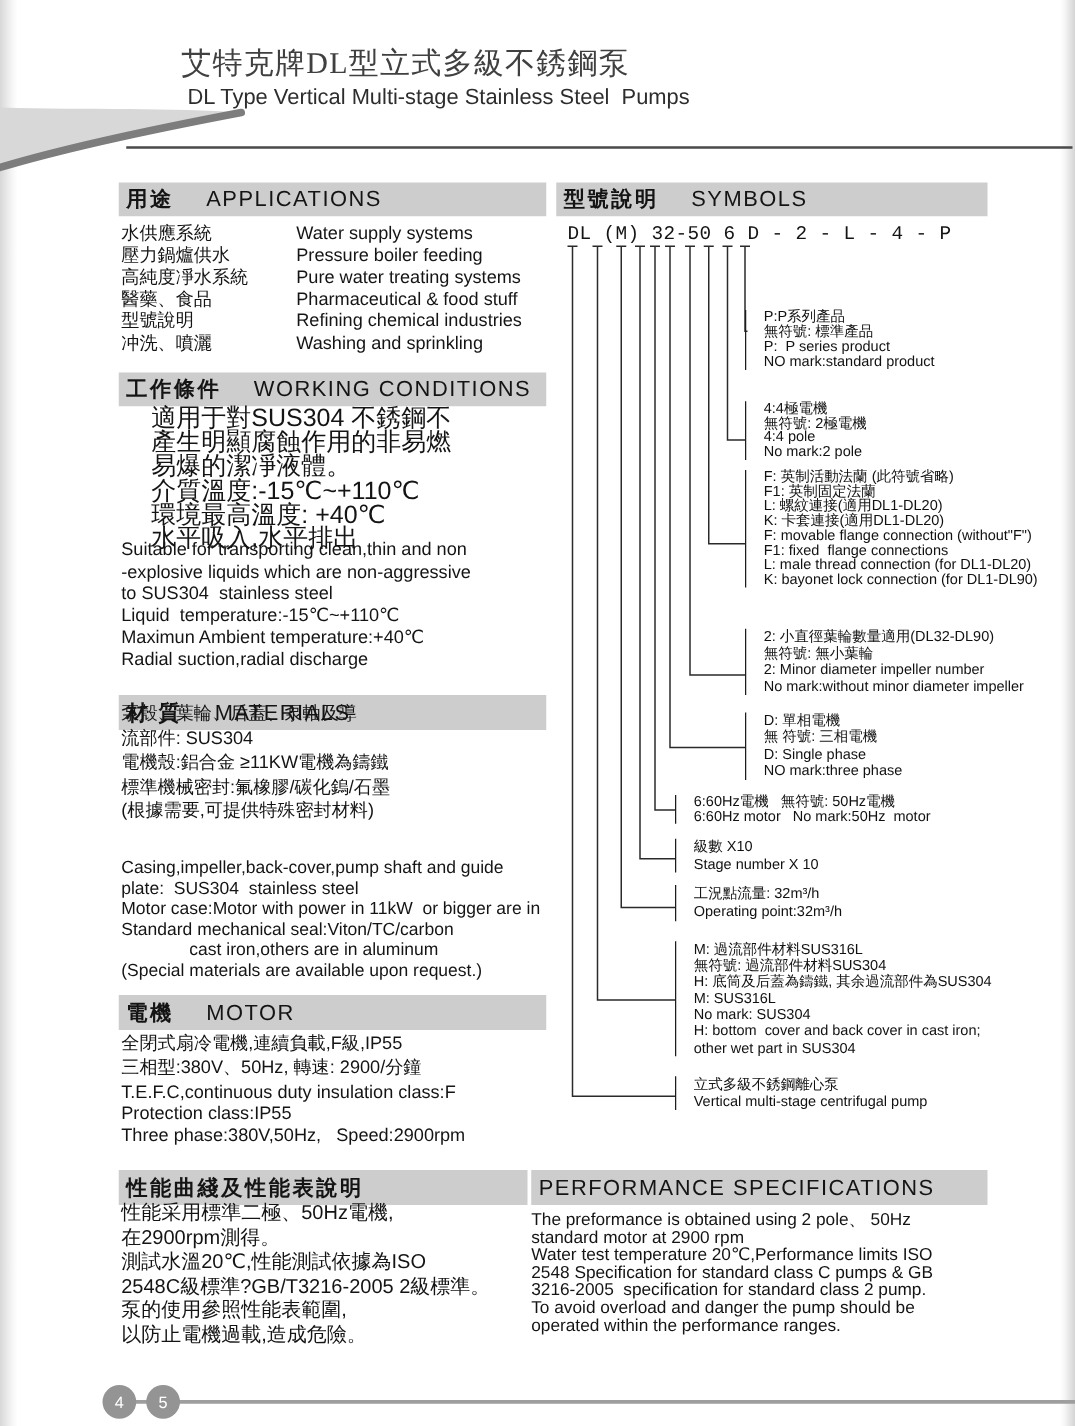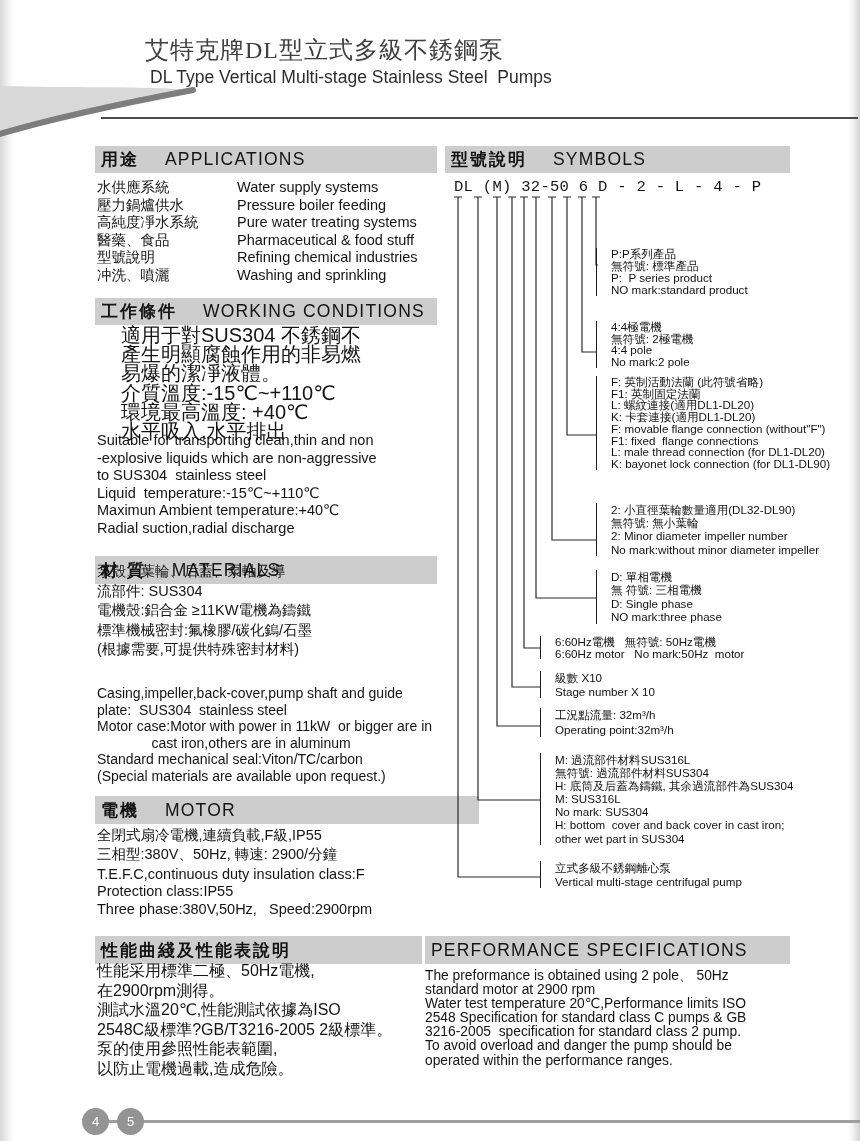--- a/index.html
+++ b/index.html
@@ -19,21 +19,21 @@
   .title-rule{position:absolute;left:101px;top:117px;width:757px;height:2px;background:#4a4a4a;}
 
   
   .bar{position:absolute;background:#cdcdcd;display:flex;align-items:center;
        padding:0 6px;box-sizing:border-box;}
   .bar-zh{font-weight:bold;font-size:17px;letter-spacing:2px;white-space:pre;}
   .bar-en{font-size:17.5px;letter-spacing:1.2px;margin-left:26px;white-space:pre;}
   #bar-applications{left:95px;top:146px;width:342px;height:27px;}
   #bar-wc{left:95px;top:298px;width:342px;height:27px;}
   #bar-materials{left:95px;top:556px;width:342px;height:28px;}
-  #bar-motor{left:95px;top:796px;width:384px;height:28px;}
+  #bar-motor{left:95px;top:796px;width:342px;height:28px;}
   #bar-symbols{left:445px;top:146px;width:345px;height:27px;}
   #bar-perf-zh{left:95px;top:936px;width:327px;height:28px;}
   #bar-perf-en{left:425px;top:936px;width:365px;height:28px;}
 
   
   .text-block{position:absolute;white-space:pre;}
   #app-zh{left:97px;top:179px;line-height:17.6px;font-size:14.5px;}
   #app-en{left:237px;top:179px;line-height:17.6px;font-size:14.5px;}
   #wc-zh{left:97px;top:326px;line-height:19.2px;font-size:20px;margin-left:24px;}
   #wc-en{left:97px;top:432px;line-height:17.5px;font-size:14.5px;}
@@ -99,21 +99,21 @@
     <span class="bar-en">WORKING CONDITIONS</span>
   </div>
   <div class="text-block" id="wc-zh"><div>適用于對SUS304 不銹鋼不</div><div>產生明顯腐蝕作用的非易燃</div><div>易爆的潔凈液體。</div><div>介質溫度:-15℃~+110℃</div><div>環境最高溫度: +40℃</div><div>水平吸入,水平排出</div></div>
   <div class="text-block" id="wc-en"><div>Suitable for transporting clean,thin and non</div><div>-explosive liquids which are non-aggressive</div><div>to SUS304  stainless steel</div><div>Liquid  temperature:-15℃~+110℃</div><div>Maximun Ambient temperature:+40℃</div><div>Radial suction,radial discharge</div></div>
 
   <div class="bar" id="bar-materials">
     <span class="bar-zh">材 質</span>
     <span class="bar-en">MATERIALS</span>
   </div>
   <div class="text-block" id="mat-zh"><div>泵殼、葉輪、后蓋、泵軸及導</div><div>流部件: SUS304</div><div>電機殼:鋁合金 ≥11KW電機為鑄鐵</div><div>標準機械密封:氟橡膠/碳化鎢/石墨</div><div>(根據需要,可提供特殊密封材料)</div></div>
-  <div class="text-block" id="mat-en"><div>Casing,impeller,back-cover,pump shaft and guide</div><div>plate:  SUS304  stainless steel</div><div>Motor case:Motor with power in 11kW  or bigger are in</div><div>              cast iron,others are in aluminum</div><div>Standard mechanical seal:Viton/TC/carbon</div><div>(Special materials are available upon request.)</div></div>
+  <div class="text-block" id="mat-en"><div>Casing,impeller,back-cover,pump shaft and guide</div><div>plate:  SUS304  stainless steel</div><div>Motor case:Motor with power in 11kW  or bigger are in</div><div>Standard mechanical seal:Viton/TC/carbon</div><div>              cast iron,others are in aluminum</div><div>(Special materials are available upon request.)</div></div>
 
   <div class="bar" id="bar-motor">
     <span class="bar-zh">電機</span>
     <span class="bar-en">MOTOR</span>
   </div>
   <div class="text-block" id="motor-zh"><div>全閉式扇冷電機,連續負載,F級,IP55</div><div>三相型:380V、50Hz, 轉速: 2900/分鐘</div></div>
   <div class="text-block" id="motor-en"><div>T.E.F.C,continuous duty insulation class:F</div><div>Protection class:IP55</div><div>Three phase:380V,50Hz,   Speed:2900rpm</div></div>
 
   <div class="bar" id="bar-symbols">
     <span class="bar-zh">型號說明</span>

